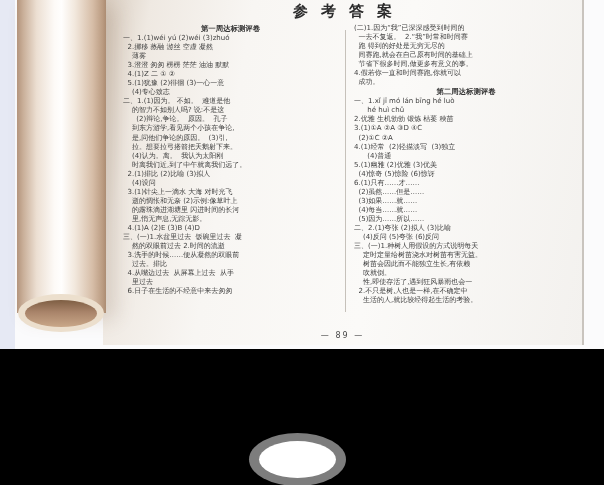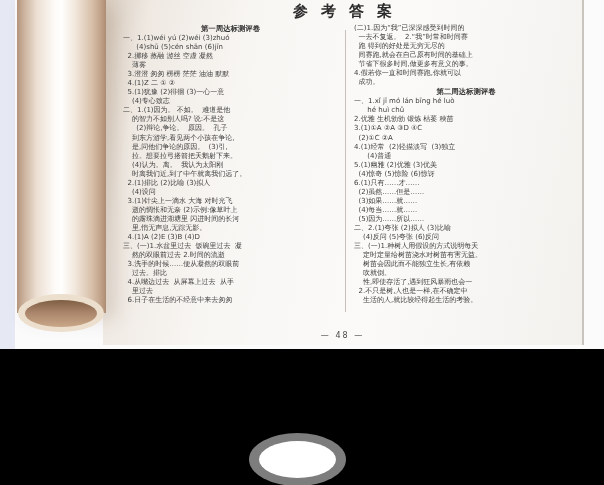--- a/index.html
+++ b/index.html
@@ -52,21 +52,20 @@
   <div class="left-strip"></div>
   <div class="right-margin"></div>
 
   <div class="page">
     <div class="page-title">参考答案</div>
     <div class="columns">
       <div class="col">
         <div class="col-header">第一周达标测评卷</div>
         <div>
             <div class="ans-line">一、1.(1)wéi yú (2)wéi (3)zhuó</div>
-            <div class="ans-line">      (4)shū (5)cén shān (6)jīn</div>
             <div class="ans-line">  2.挪移 蒸融 游丝 空虚 凝然</div>
             <div class="ans-line">    薄雾</div>
             <div class="ans-line">  3.澄澄 匆匆 楞楞 茫茫 油油 默默</div>
             <div class="ans-line">  4.(1)Z 二 ① ②</div>
             <div class="ans-line">  5.(1)犹豫 (2)徘徊 (3)一心一意</div>
             <div class="ans-line">    (4)专心致志</div>
             <div class="ans-line">二、1.(1)因为。 不如。  难道是他</div>
             <div class="ans-line">    的智力不如别人吗? 说:不是这</div>
             <div class="ans-line">      (2)辩论,争论。  原因。  孔子</div>
             <div class="ans-line">    到东方游学,看见两个小孩在争论,</div>
@@ -122,21 +121,21 @@
             <div class="ans-line">三、(一)1.种树人用假设的方式说明每天</div>
             <div class="ans-line">    定时定量给树苗浇水对树苗有害无益。</div>
             <div class="ans-line">    树苗会因此而不能独立生长,有依赖</div>
             <div class="ans-line">    吹就倒。</div>
             <div class="ans-line">    性,即使存活了,遇到狂风暴雨也会一</div>
             <div class="ans-line">  2.不只是树,人也是一样,在不确定中</div>
             <div class="ans-line">    生活的人,就比较经得起生活的考验。</div>
           </div>
       </div>
     </div>
-    <div class="page-footer">— 48 —</div>
+    <div class="page-footer">— 89 —</div>
   </div>
 
   <div class="roll">
     <div class="roll-body"></div>
     <div class="roll-end"></div>
     <div class="roll-hole"></div>
   </div>
 </div>
 
 <div class="control-bar">

